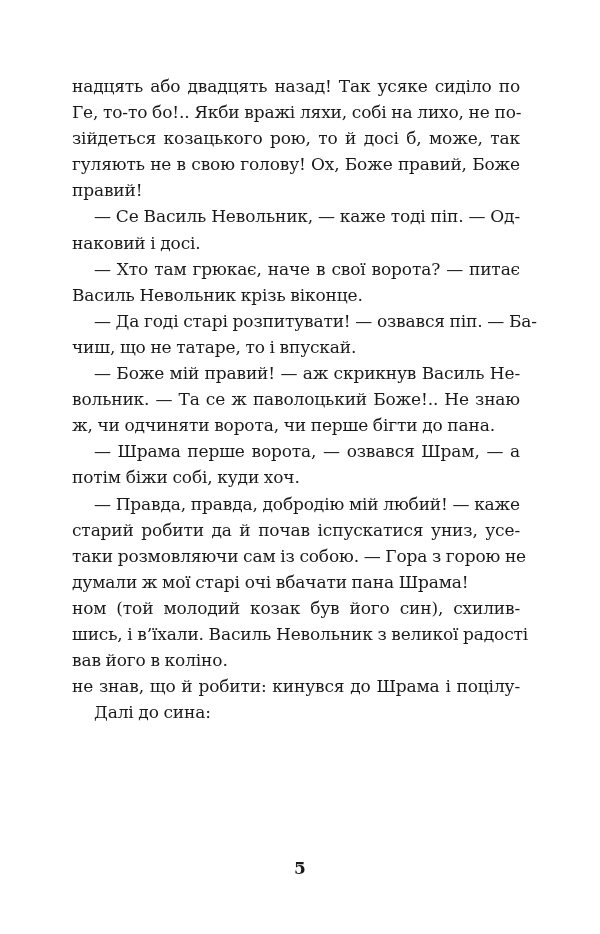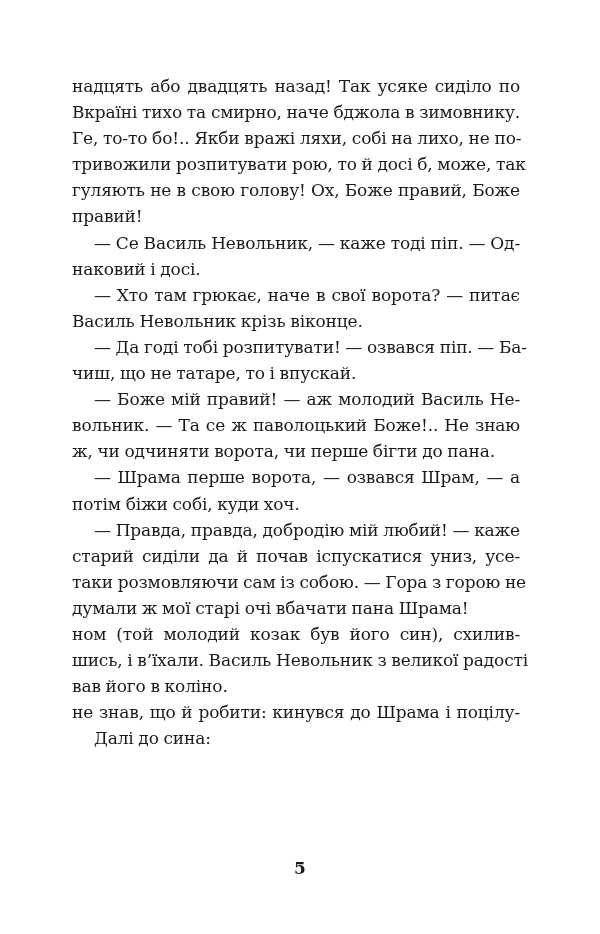--- a/index.html
+++ b/index.html
@@ -46,38 +46,37 @@
       font-weight: bold;
       font-size: 17px;
       color: #1a1a1a;
     }
   </style>
 </head>
 <body>
 
 <div class="page">
   <div class="line">надцять або двадцять назад! Так усяке сиділо по</div>
-  <div class="line">Вкраїні тихо та смирно, наче бджола в зимовнику.</div>
   <div class="line">Ге, то-то бо!.. Якби вражі ляхи, собі на лихо, не по-</div>
-  <div class="line">тривожили розпитувати рою, то й досі б, може, так</div>
+  <div class="line">зійдеться козацького рою, то й досі б, може, так</div>
   <div class="line">гуляють не в свою голову! Ох, Боже правий, Боже</div>
   <div class="line last">правий!</div>
   <div class="line indent">— Се Василь Невольник, — каже тоді піп. — Од-</div>
   <div class="line last">наковий і досі.</div>
   <div class="line indent">— Хто там грюкає, наче в свої ворота? — питає</div>
   <div class="line last">Василь Невольник крізь віконце.</div>
-  <div class="line indent">— Да годі тобі розпитувати! — озвався піп. — Ба-</div>
+  <div class="line indent">— Да годі старі розпитувати! — озвався піп. — Ба-</div>
   <div class="line last">чиш, що не татаре, то і впускай.</div>
-  <div class="line indent">— Боже мій правий! — аж молодий Василь Не-</div>
+  <div class="line indent">— Боже мій правий! — аж скрикнув Василь Не-</div>
   <div class="line">вольник. — Та се ж паволоцький Боже!.. Не знаю</div>
   <div class="line last">ж, чи одчиняти ворота, чи перше бігти до пана.</div>
   <div class="line indent">— Шрама перше ворота, — озвався Шрам, — а</div>
   <div class="line last">потім біжи собі, куди хоч.</div>
   <div class="line indent">— Правда, правда, добродію мій любий! — каже</div>
-  <div class="line">старий сиділи да й почав іспускатися униз, усе-</div>
+  <div class="line">старий робити да й почав іспускатися униз, усе-</div>
   <div class="line">таки розмовляючи сам із собою. — Гора з горою не</div>
   <div class="line last">думали ж мої старі очі вбачати пана Шрама!</div>
   <div class="line">ном (той молодий козак був його син), схилив-</div>
   <div class="line">шись, і в’їхали. Василь Невольник з великої радості</div>
   <div class="line last">вав його в коліно.</div>
   <div class="line">не знав, що й робити: кинувся до Шрама і поцілу-</div>
   <div class="line indent last">Далі до сина:</div>
 </div>
 
 <div class="page-number">5</div>

